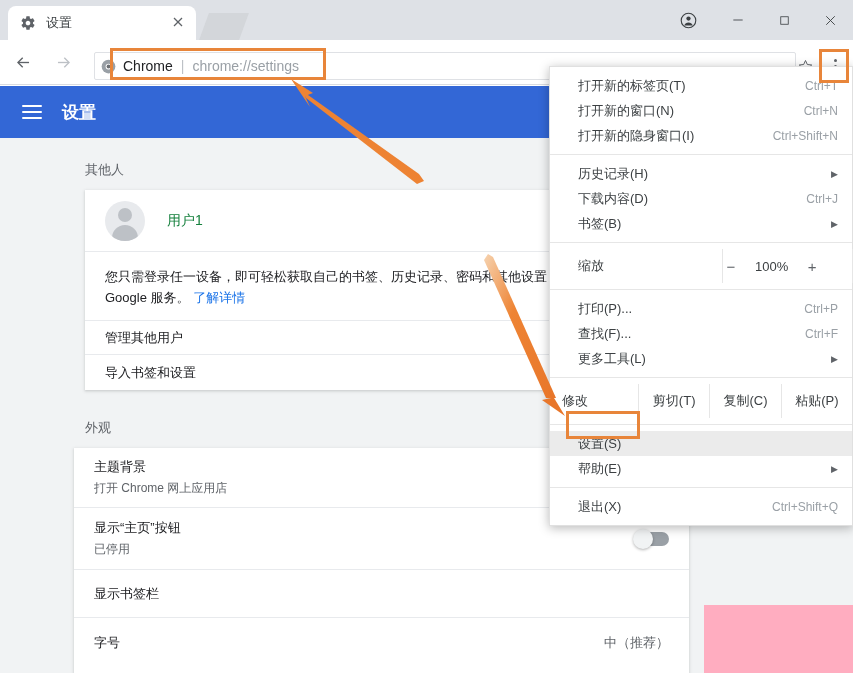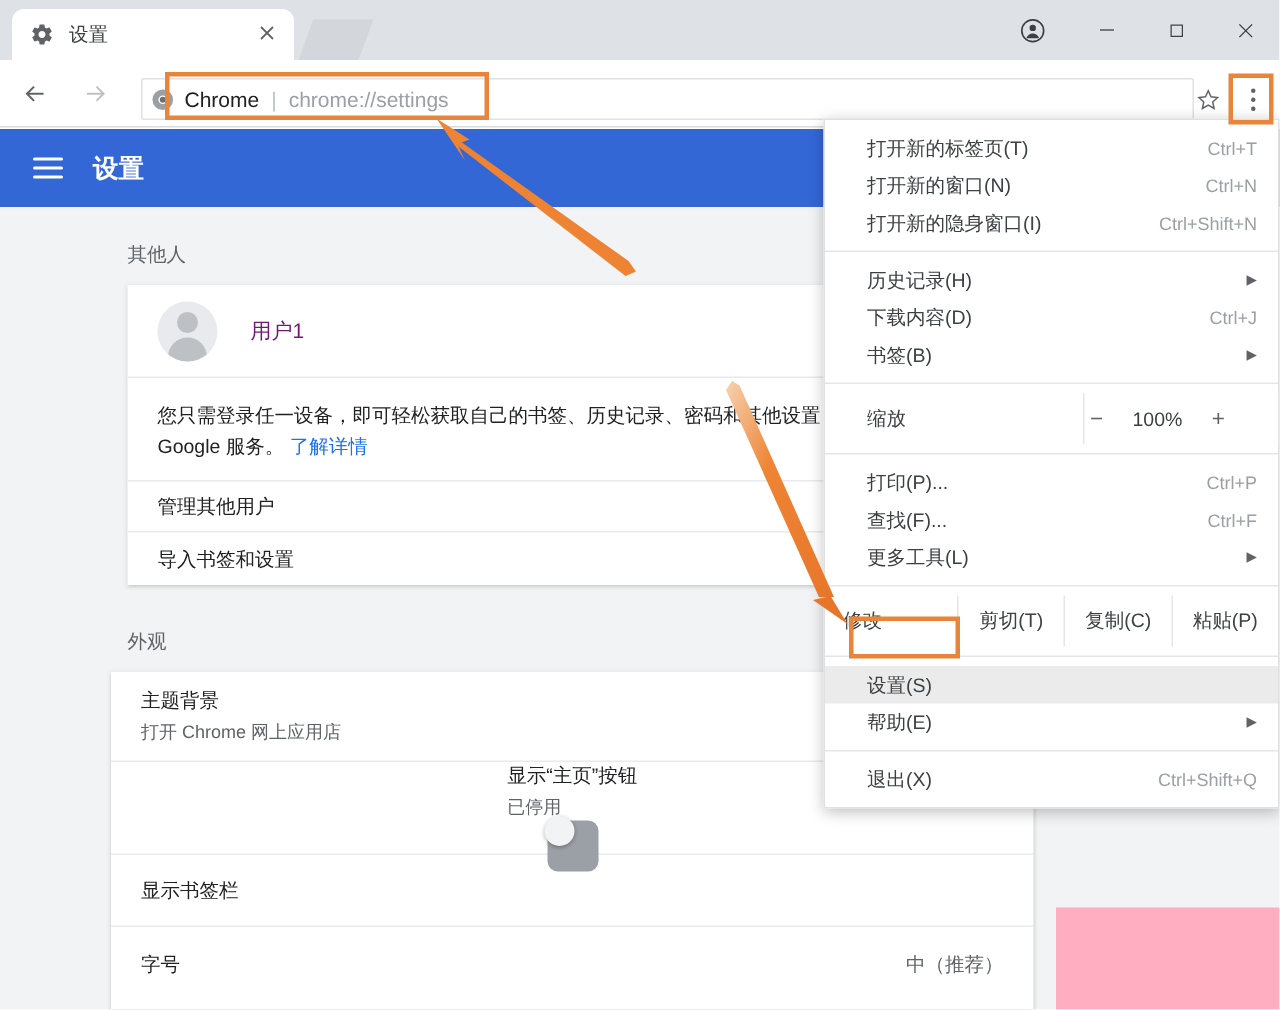--- a/index.html
+++ b/index.html
@@ -118,40 +118,40 @@
     position: relative; flex: 0 0 40px; overflow: hidden;
   }
   .profile-pic::before {
     content: ""; position: absolute; left: 13px; top: 7px; width: 14px; height: 14px;
     border-radius: 50%; background: #bdc1c6;
   }
   .profile-pic::after {
     content: ""; position: absolute; left: 7px; top: 24px; width: 26px; height: 18px;
     border-radius: 13px 13px 0 0; background: #bdc1c6;
   }
-  .profile-name { font-size: 14px; color: #701a75; margin-left: 22px; }
+  .profile-name { font-size: 14px; color: #15803d; margin-left: 22px; }
   .two-choice {
     font-size: 14px; color: #d9b48f; position: absolute; right: 70px;
   }
   .sync-text { font-size: 13px; color: #202124; line-height: 21px; }
   .link { color: #1a73e8; }
 
   .ext-link-icon { width: 16px; height: 16px; flex: 0 0 16px; color: #5f6368; }
   .toggle {
     width: 34px; height: 14px; border-radius: 7px; background: #9aa0a6; position: relative;
     flex: 0 0 34px;
   }
   .toggle .knob {
     position: absolute; left: -2px; top: -3px; width: 20px; height: 20px; border-radius: 50%;
     background: #f1f3f4; box-shadow: 0 1px 3px rgba(0,0,0,.3);
   }
 
   
   .menu {
-    position: absolute; left: 549px; top: 79px; width: 304px;
+    position: absolute; left: 549px; top: 66px; width: 304px;
     background: #ffffff;
     box-shadow: 0 2px 10px rgba(0,0,0,.28);
     z-index: 50; padding: 6px 0 6px 0;
     border: 1px solid #e0e0e0;
   }
   .menu-item {
     height: 25px; display: flex; align-items: center;
     padding: 0 14px 0 28px; font-size: 13px; color: #3c4043;
   }
   .menu-item.highlight { background: #ebebeb; }
@@ -333,21 +333,21 @@
         </div>
         <span class="ext-link-icon">
           <svg viewBox="0 0 24 24" width="16" height="16" fill="none" stroke="#5f6368" stroke-width="1.6">
             <path d="M18 13v6a2 2 0 0 1-2 2H5a2 2 0 0 1-2-2V8a2 2 0 0 1 2-2h6"></path>
             <polyline points="14,3 21,3 21,10"></polyline>
               <line x1="10" y1="14" x2="21" y2="3"></line>
           </svg>
         </span>
       </div>
 
-      <div class="card-row" style="height:62px;flex-direction:column;">
+      <div class="card-row" style="height:62px;">
         <div class="row-main">
           <div class="row-title">显示“主页”按钮</div>
           <div class="row-sub">已停用</div>
         </div>
         <span class="toggle">
           <span class="knob"></span>
         </span>
       </div>
 
       <div class="card-row" style="height:48px;">

